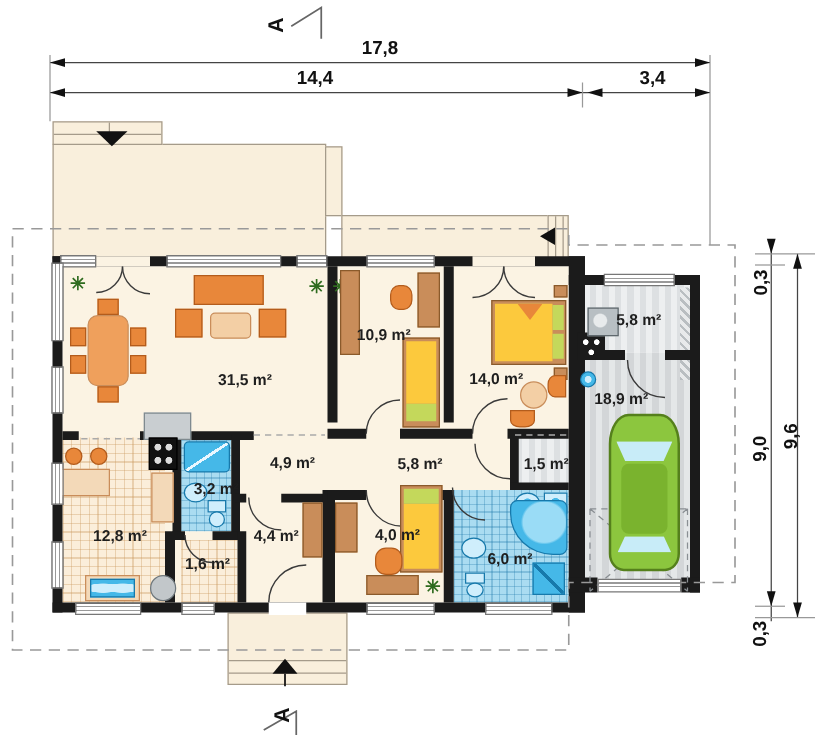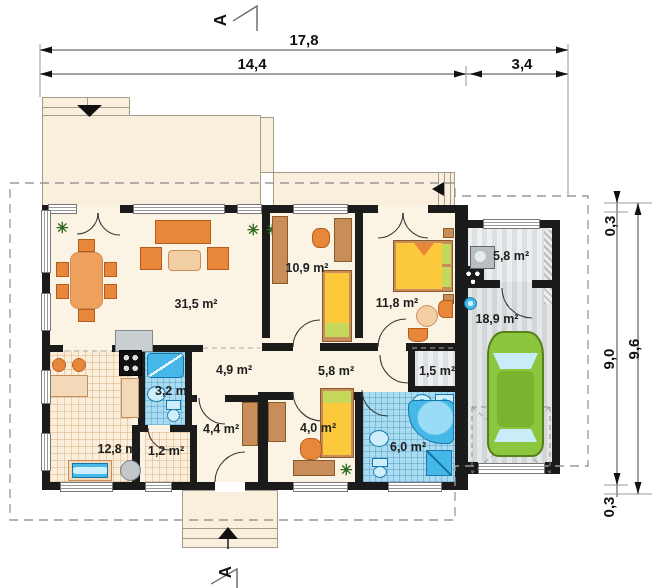--- a/index.html
+++ b/index.html
@@ -271,26 +271,26 @@
   <div class="dim" style="left:522px;top:63px;">3,4</div>
   <div class="dim dim-v" style="left:609px;top:226px;">0,3</div>
   <div class="dim dim-v" style="left:608px;top:359px;">9,0</div>
   <div class="dim dim-v" style="left:633px;top:349px;">9,6</div>
   <div class="dim dim-v" style="left:608px;top:507px;">0,3</div>
   <div class="sec" style="left:221px;top:20px;">A</div>
   <div class="sec" style="left:226px;top:572px;">A</div>
 
   <div class="lbl" style="left:196px;top:304px;">31,5 m²</div>
   <div class="lbl" style="left:307px;top:268px;">10,9 m²</div>
-  <div class="lbl" style="left:397px;top:303px;">11,8 m²</div>
+  <div class="lbl" style="left:397px;top:303px;">14,0 m²</div>
   <div class="lbl" style="left:511px;top:256px;">5,8 m²</div>
   <div class="lbl" style="left:497px;top:319px;">18,9 m²</div>
   <div class="lbl" style="left:234px;top:370px;">4,9 m²</div>
   <div class="lbl" style="left:336px;top:371px;">5,8 m²</div>
   <div class="lbl" style="left:437px;top:371px;">1,5 m²</div>
   <div class="lbl" style="left:173px;top:391px;text-align:center;">3,2 m²</div>
-  <div class="lbl" style="left:96px;top:449px;margin-left:23px;">12,8 m²</div>
-  <div class="lbl" style="left:166px;top:451px;">1,2 m²</div>
+  <div class="lbl" style="left:96px;top:429px;">12,8 m²</div>
+  <div class="lbl" style="left:166px;top:451px;">1,6 m²</div>
   <div class="lbl" style="left:221px;top:429px;">4,4 m²</div>
   <div class="lbl" style="left:318px;top:428px;">4,0 m²</div>
   <div class="lbl" style="left:408px;top:447px;">6,0 m²</div>
 
 </div>
 
 </body></html>

